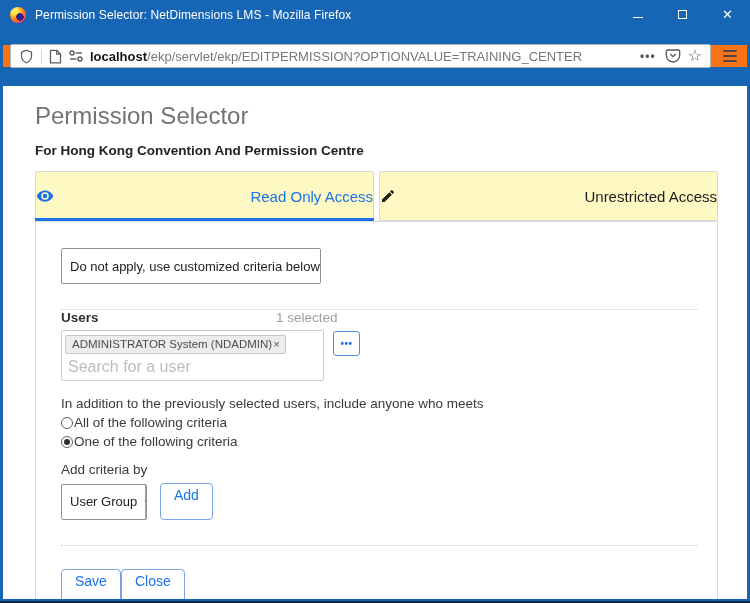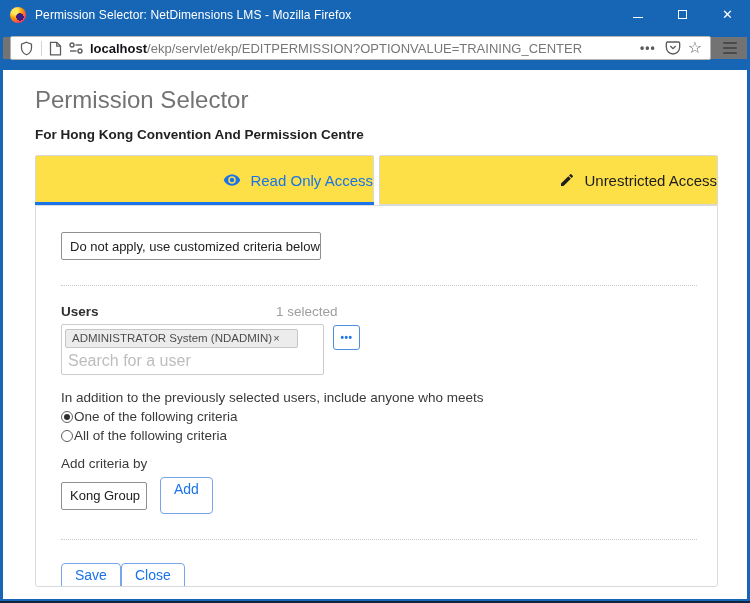--- a/index.html
+++ b/index.html
@@ -14,21 +14,21 @@
     background: radial-gradient(circle at 62% 62%, #3a1e87 0 26%, transparent 27%),
                 radial-gradient(circle at 30% 25%, #ffe75c 0 20%, #ff9500 45%, #ff3b5c 75%, #b5007f 100%);
   }
   .titlebar-text { font-size:12px; letter-spacing:.1px; flex:1; white-space:nowrap; overflow:hidden; }
   .win-controls { display:flex; height:100%; }
   .win-btn { width:45px; height:100%; display:flex; align-items:center; justify-content:center; color:#fff; font-size:13px; }
   .maximize-glyph { width:9px; height:9px; border:1px solid #fff; display:inline-block; }
   .min-glyph { width:10px; height:1px; background:#fff; display:inline-block; margin-top:5px; }
 
   
-  .toolbar { height:22px; margin:8px 3px; background:#737373; display:flex; align-items:center; padding:0 7px; flex:0 0 auto; }
+  .toolbar { height:22px; margin:16px 3px; background:#f97316; display:flex; align-items:center; padding:0 7px; flex:0 0 auto; }
   .urlbar { flex:1; height:24px; border:1px solid #b4b4b4; border-radius:2px; background:#fff; display:flex; align-items:center; padding:0 8px; gap:7px; min-width:0; }
   .urlbar svg { flex:0 0 auto; }
   .url-sep { width:1px; height:15px; background:#d4d4d4; }
   .url-text { flex:1; font-size:13px; color:#777; white-space:nowrap; overflow:hidden; min-width:0; }
   .url-host { color:#15141a; font-weight:bold; }
   .page-actions { color:#5b5b5b; font-size:12px; font-weight:bold; letter-spacing:1px; padding:0 2px; }
   .star { font-size:16px; color:#5b5b5b; line-height:1; }
   .hamburger { margin-left:9px; display:flex; flex-direction:column; gap:3px; padding:2px 3px; }
   .hamburger span { display:block; width:14px; height:2px; background:#4a4a4a; border-radius:1px; }
 
@@ -36,47 +36,47 @@
 
   
   .content { flex:1; margin:0 3px; background:#fff; overflow:hidden; padding:16px 32px 0 32px; }
   .frame-bottom { height:4px; flex:0 0 auto; background:#1766b5; border-bottom:2px solid #12253f; }
 
   .page-title { font-size:24px; font-weight:normal; color:#737373; }
   .page-subtitle { margin-top:13px; font-size:13.5px; font-weight:bold; color:#222; }
 
   
   .tabs { display:flex; gap:5px; margin-top:13px; width:683px; }
-  .tab { flex:1; height:50px; border:1px solid #d8d8d8; border-radius:2px 2px 0 0; background:#fde047;
-         display:flex; align-items:center; justify-content:flex-end; gap:9px; font-size:15px; color:#1d1d1d; position:relative; cursor:pointer; }
+  .tab { flex:1; height:50px; border:1px solid #d8d8d8; border-radius:2px 2px 0 0; background:#fef9c3;
+         display:flex; align-items:center; justify-content:space-between; gap:9px; font-size:15px; color:#1d1d1d; position:relative; cursor:pointer; }
   .tab.active { color:#1a73e8; }
   .tab.active::after { content:""; position:absolute; left:-1px; right:-1px; bottom:-1px; height:3px; background:#1a73e8; }
 
   
   .panel { width:683px; height:382px; border:1px solid #dadada; border-radius:0 0 3px 3px; background:#fff; padding:20px 20px 0 25px; overflow:hidden; }
 
   .field-label { font-size:13.5px; color:#3a3a3a; display:flex; align-items:center; gap:6px; }
   .help-icon { width:14px; height:14px; border-radius:50%; background:#90949a; color:#fff; font-size:10px; font-weight:bold; display:inline-flex; align-items:center; justify-content:center; }
 
-  .select { margin-top:6px; height:28px; border:1px solid #909090; border-radius:2px; background:#fff; display:inline-flex; align-items:stretch; overflow:hidden; }
+  .select { margin-top:6px; height:36px; border:1px solid #909090; border-radius:2px; background:#fff; display:inline-flex; align-items:stretch; overflow:hidden; }
   .select .sel-text { font-size:13px; color:#222; display:flex; align-items:center; padding:0 8px; flex:1; white-space:nowrap; }
   .select .sel-arrow { width:17px; background:#e9e9e9; border-left:1px solid #a8a8a8; display:flex; align-items:center; justify-content:center; }
   .chev { width:6px; height:6px; border-right:1.5px solid #555; border-bottom:1.5px solid #555; transform:rotate(45deg) translate(-1px,-1px); }
   .select-template { width:260px; }
   .select-criteria { width:86px; margin-top:6px; }
 
   .dotted { border:0; border-top:1px dotted #c9c9c9; margin-top:25px; }
 
-  .users-head { display:flex; margin-top:18px; align-items:baseline; }
+  .users-head { display:flex; align-items:baseline; }
   .users-label { width:215px; font-size:13.5px; font-weight:bold; color:#2f2f2f; }
   .selected-count { font-size:13.5px; color:#9e9e9e; }
 
   .users-row { display:flex; align-items:flex-start; gap:9px; margin-top:5px; }
   .users-box { width:263px; border:1px solid #ccc; border-radius:2px; padding:3px 3px 2px 3px; background:#fff; }
-  .chip { display:inline-flex; align-items:center; background:#ececec; border:1px solid #c6c6c6; border-radius:2px; padding:2px 17px 3px 6px; font-size:11.5px; color:#4d4d4d; max-width:100%; }
+  .chip { display:inline-flex; align-items:center; background:#ececec; border:1px solid #c6c6c6; border-radius:2px; padding:2px 5px 3px 6px; font-size:11.5px; color:#4d4d4d; max-width:100%; }
   .chip-x { margin-left:1px; cursor:pointer; color:#4d4d4d; font-size:11px; }
   .users-search { border:0; outline:0; font-size:16px; color:#444; padding:4px 3px 2px 3px; width:100%; font-family:"Liberation Sans", sans-serif; }
   .users-search::placeholder { color:#bdbdbd; }
   .more-btn { width:27px; height:25px; border:1px solid #4d8fdc; border-radius:3px; background:#fff; color:#1a73e8; font-size:10px; font-weight:bold; letter-spacing:.5px; display:flex; align-items:center; justify-content:center; cursor:pointer; margin-top:1px; }
 
   .criteria-intro { margin-top:15px; font-size:13.5px; color:#3a3a3a; }
   .radio-row { display:flex; align-items:center; margin-top:4px; cursor:pointer; }
   .radio { width:12px; height:12px; border:1px solid #5f5f5f; border-radius:50%; display:inline-flex; align-items:center; justify-content:center; flex:0 0 auto; background:#fff; }
   .radio.checked::after { content:""; width:6px; height:6px; border-radius:50%; background:#2e2e2e; }
   .radio-label { font-size:13.5px; color:#3a3a3a; margin-left:1px; }
@@ -181,32 +181,32 @@
             <span class="chip-x">×</span>
           </span>
           <input class="users-search" type="text" placeholder="Search for a user" style="">
         </div>
         <button class="more-btn">•••</button>
       </div>
 
       <div class="criteria-intro">In addition to the previously selected users, include anyone who meets</div>
 
       <div class="radio-row">
+        <span class="radio"></span>
+        <span class="radio-label">All of the following criteria</span>
+      </div>
+      <div class="radio-row">
         <span class="radio checked"></span>
         <span class="radio-label">One of the following criteria</span>
-      </div>
-      <div class="radio-row">
-        <span class="radio"></span>
-        <span class="radio-label">All of the following criteria</span>
       </div>
 
       <div class="add-by-label">Add criteria by</div>
       <div class="add-row">
         <div class="select select-criteria">
-          <span class="sel-text">Kong Group</span>
+          <span class="sel-text">User Group</span>
           <span class="sel-arrow">
               <span class="chev"></span>
             </span>
         </div>
         <button class="btn add-btn">Add</button>
       </div>
 
       <hr class="dotted">
 
       <div class="footer-row">

